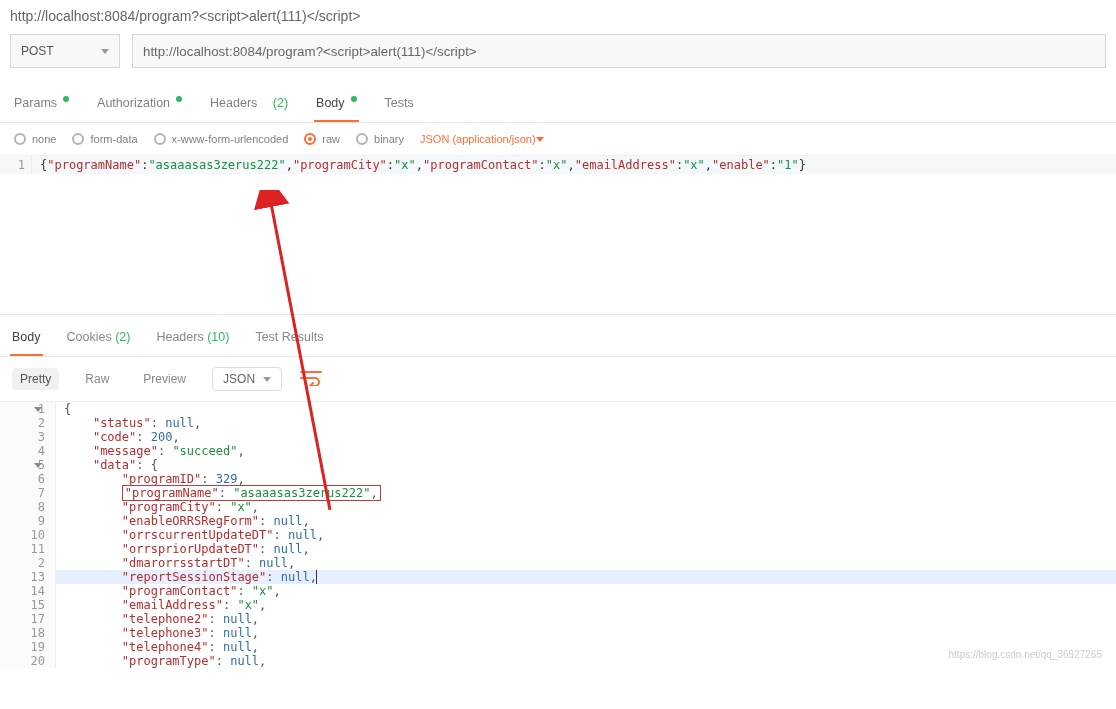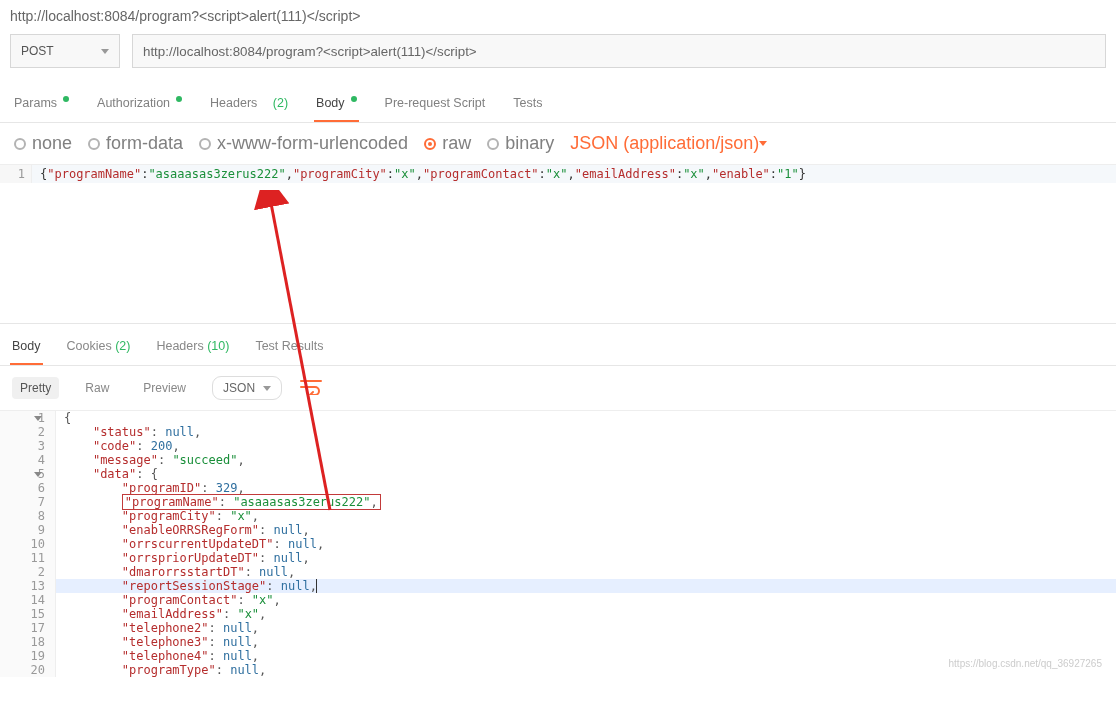--- a/index.html
+++ b/index.html
@@ -6,21 +6,21 @@
 body { font-family: -apple-system, BlinkMacSystemFont, "Segoe UI", Arial, sans-serif; font-size:12px; color:#555; background:#fff; width:1116px; position:relative; }
 .page-title { font-size:14px; color:#666; padding:8px 10px 0 10px; }
 .urlbar { display:flex; gap:12px; padding:10px; }
 .method-select { display:flex; align-items:center; justify-content:space-between; border:1px solid #d7d7d7; background:#f8f8f8; padding:6px 10px; width:110px; height:34px; color:#555; }
 .url-input { flex:1; border:1px solid #d7d7d7; background:#f8f8f8; padding:6px 10px; height:34px; color:#666; }
 .tabs { display:flex; gap:24px; border-bottom:1px solid #e6e6e6; padding:0 12px; margin-top:8px; }
 .tab { padding:10px 2px; font-size:12.5px; color:#808080; display:flex; align-items:flex-start; gap:6px; cursor:pointer; border-bottom:2px solid transparent; }
 .tab.active { color:#444; border-bottom:2px solid #ff6c37; }
 .dot { width:6px; height:6px; border-radius:50%; background:#2fb862; display:inline-block; }
 .count-green { color:#2fb862; }
-.body-types { display:flex; align-items:center; gap:16px; padding:10px 14px; font-size:18px; color:#808080; }
+.body-types { display:flex; align-items:center; gap:16px; padding:10px 14px; font-size:11px; color:#808080; }
 .radio { display:flex; align-items:center; gap:6px; }
 .radio .circle { width:12px; height:12px; border-radius:50%; border:2px solid #b3b3b3; display:inline-block; position:relative; }
 .radio.checked .circle { border-color:#ff6c37; }
 .radio.checked .circle::after { content:""; position:absolute; inset:2px; border-radius:50%; background:#ff6c37; }
 .content-type { color:#ff6c37; display:flex; align-items:center; gap:0; }
 .tri { width:0; height:0; border-left:4px solid transparent; border-right:4px solid transparent; border-top:5px solid #ff6c37; display:inline-block; }
 .tri-grey { border-top-color:#999; }
 .editor { border-top:1px solid #eee; }
 .editor-row { display:flex; font-family: Menlo, Consolas, monospace; font-size:12px; background:#f5f8fb; }
 .gutter { width:32px; text-align:right; padding:2px 6px; color:#999; background:#f7f7f7; border-right:1px solid #eee; }
@@ -28,21 +28,21 @@
 .k { color:#b52d2d; } .s { color:#1a8f3a; }
 .editor-space { height:140px; background:#fff; }
 .divider { height:6px; border-top:1px solid #e6e6e6; }
 
 .resp-tabs { display:flex; gap:22px; border-bottom:1px solid #e6e6e6; padding:0 10px; }
 .resp-tab { padding:10px 2px; font-size:12.5px; color:#888; cursor:pointer; border-bottom:2px solid transparent; }
 .resp-tab.active { color:#444; border-bottom:2px solid #ff6c37; }
 .resp-toolbar { display:flex; align-items:center; gap:18px; padding:10px 12px; }
 .resp-mode { color:#888; padding:4px 8px; cursor:pointer; }
 .resp-mode.active { background:#f0f0f0; border-radius:4px; color:#555; }
-.format-select { display:flex; align-items:center; gap:8px; border:1px solid #ddd; padding:4px 10px; border-radius:9px; color:#666; }
+.format-select { display:flex; align-items:center; gap:8px; border:1px solid #ddd; padding:4px 10px; border-radius:4px; color:#666; }
 .wrap-icon { color:#ff6c37; }
 
 .json-view { font-family: Menlo, Consolas, monospace; font-size:12px; border-top:1px solid #eee; }
 .json-row { display:flex; line-height:14px; }
 .json-row .gutter-j { width:56px; text-align:right; padding:0 10px 0 0; color:#999; background:#fafafa; border-right:1px solid #eee; position:relative; }
 .fold-tri { display:inline-block; width:0; height:0; border-left:4px solid transparent; border-right:4px solid transparent; border-top:5px solid #888; position:absolute; left:34px; top:5px; }
 .json-row .jline { flex:1; padding:0 8px; white-space:pre; }
 .jk { color:#b52d2d; } .jv-str { color:#1a8f3a; } .jv-num { color:#2f6f9f; } .jv-lit { color:#2f6f9f; }
 .row-hl { position:relative; }
 .row-hl::before { content:""; position:absolute; left:0; right:0; top:0; bottom:0; background:#e6efff; z-index:-1; }
@@ -73,23 +73,20 @@
   <div class="tab">
       <span>Authorization</span>
       <span class="dot"></span>
     </div>
   <div class="tab"><span>Headers</span>&nbsp;<span class="count-green">(2)</span></div>
   <div class="tab active">
       <span>Body</span>
       <span class="dot"></span>
     </div>
   <div class="tab">
-      <span>Pre-request Script</span>
-    </div>
-  <div class="tab">
       <span>Tests</span>
     </div>
 </div>
 
 <div class="body-types">
   <label class="radio">
       <span class="circle"></span>
       <span>none</span>
     </label>
   <label class="radio">

